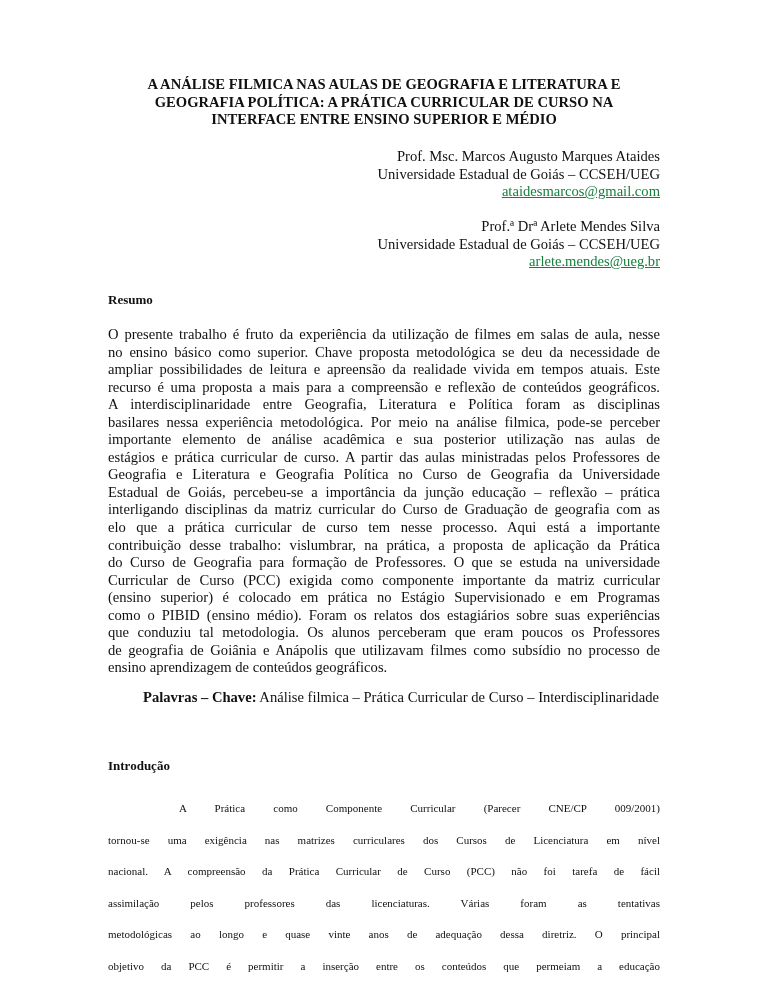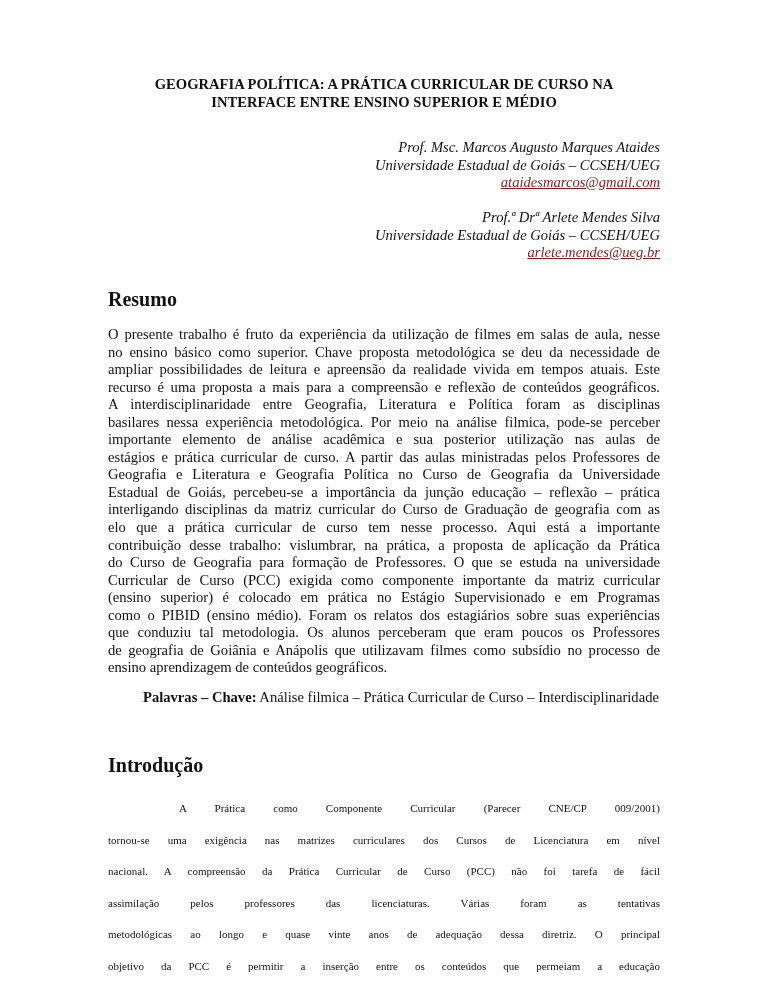--- a/index.html
+++ b/index.html
@@ -1,39 +1,40 @@
 <!DOCTYPE html>
 <html><head>
   <meta charset="utf-8">
   <style>
     html, body { margin: 0; padding: 0; background: #ffffff; }
     body { width: 768px; height: 994px; overflow: hidden; position: relative; font-family: "Liberation Serif", serif; color: #111; }
     .page { position: absolute; left: 108px; top: 0; width: 552px; }
     .title { position: absolute; top: 76px; left: 0; width: 552px; text-align: center; font-weight: bold; font-size: 14.6px; line-height: 17.5px; }
     .title div { white-space: nowrap; }
-    .authors { position: absolute; top: 139px; right: 0; text-align: right; font-size: 14.6px; line-height: 17.5px; font-style: italic; }
+    .authors { position: absolute; top: 148px; right: 0; text-align: right; font-size: 14.6px; line-height: 17.5px; }
     .author { margin-bottom: 17.5px; }
     .author div { white-space: nowrap; }
-    .email { color: #7f1d1d; text-decoration: underline; cursor: pointer; }
-    .section-h { position: absolute; left: 0; font-weight: bold; font-size: 20px; line-height: 17.5px; }
+    .email { color: #15803d; text-decoration: underline; cursor: pointer; }
+    .section-h { position: absolute; left: 0; font-weight: bold; font-size: 13px; line-height: 17.5px; }
     .abstract { position: absolute; top: 326px; left: 0; width: 552px; font-size: 14.6px; line-height: 17.55px; text-align: justify; }
     .abstract span.line { display: block; text-align: justify; text-align-last: justify; white-space: nowrap; }
     .abstract span.last { text-align-last: left; }
     .keywords { position: absolute; top: 689px; left: 0; width: 552px; font-size: 14.6px; line-height: 17.5px; white-space: nowrap; }
     .keywords b { font-weight: bold; margin-left: 35px; }
     .intro { position: absolute; top: 793px; left: 0; width: 552px; font-size: 11px; line-height: 31.6px; }
     .intro span.line { display: block; text-align: justify; text-align-last: justify; white-space: nowrap; }
     .intro span.indent { padding-left: 71px; }
   </style>
 </head>
 <body>
 
 <div class="page">
 
   <div class="title">
+    <div>A ANÁLISE FILMICA NAS AULAS DE GEOGRAFIA E LITERATURA E</div>
     <div>GEOGRAFIA POLÍTICA: A PRÁTICA CURRICULAR DE CURSO NA</div>
     <div>INTERFACE ENTRE ENSINO SUPERIOR E MÉDIO</div>
   </div>
 
   <div class="authors">
     <div class="author">
       <div>Prof. Msc. Marcos Augusto Marques Ataides</div>
       <div>Universidade Estadual de Goiás – CCSEH/UEG</div>
       <div><a class="email">ataidesmarcos@gmail.com</a></div>
     </div>

